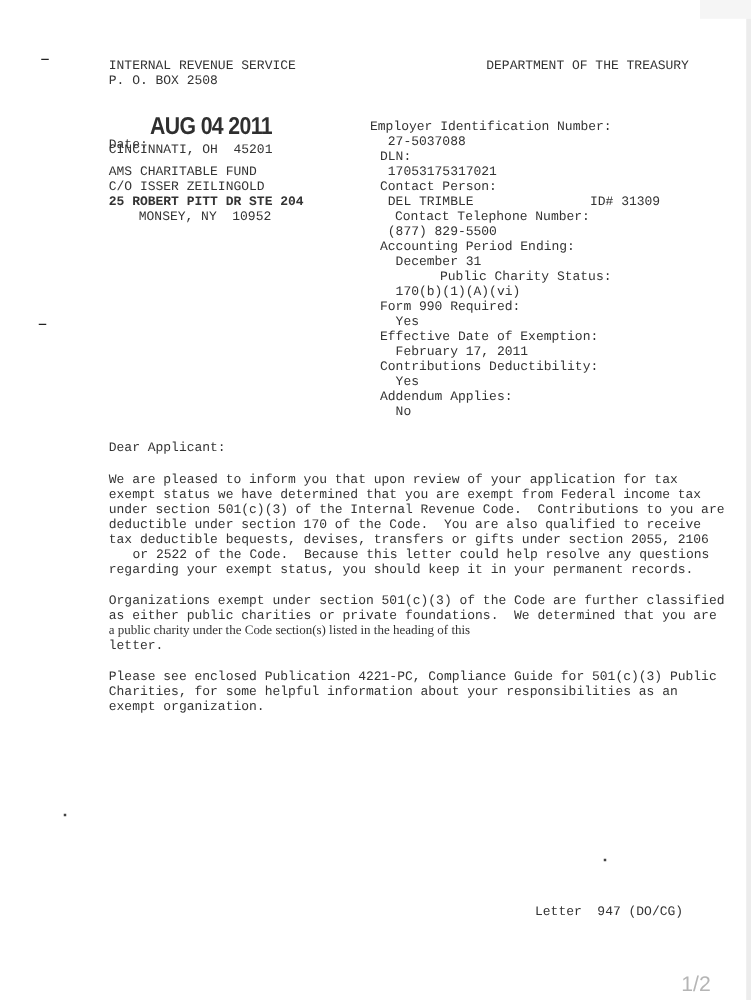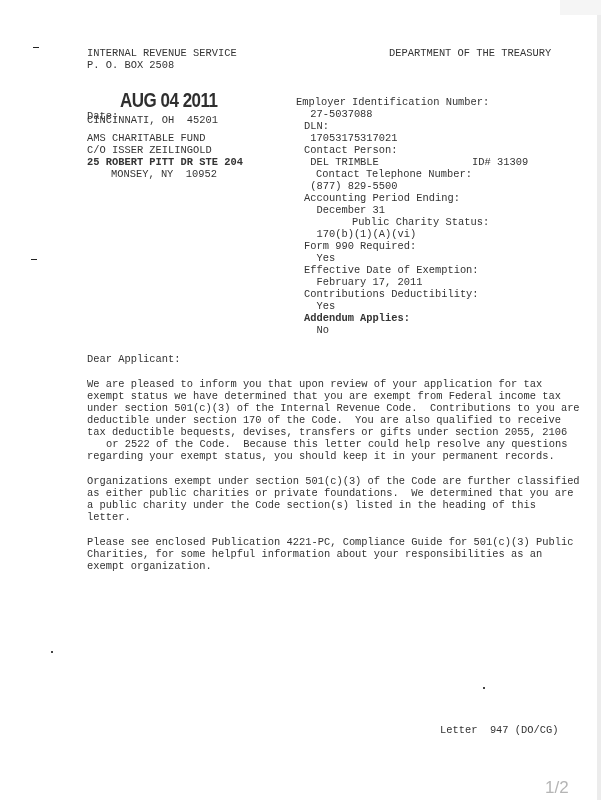--- a/index.html
+++ b/index.html
@@ -85,47 +85,47 @@
     <div class="mono" style="left:304px;top:192px;">Accounting Period Ending:</div>
     <div class="mono" style="left:304px;top:204px;">  December 31</div>
     <div class="mono" style="left:304px;top:216px;margin-left:48px;">Public Charity Status:</div>
     <div class="mono" style="left:304px;top:228px;">  170(b)(1)(A)(vi)</div>
     <div class="mono" style="left:304px;top:240px;">Form 990 Required:</div>
     <div class="mono" style="left:304px;top:252px;">  Yes</div>
     <div class="mono" style="left:304px;top:264px;">Effective Date of Exemption:</div>
     <div class="mono" style="left:304px;top:276px;">  February 17, 2011</div>
     <div class="mono" style="left:304px;top:288px;">Contributions Deductibility:</div>
     <div class="mono" style="left:304px;top:300px;">  Yes</div>
-    <div class="mono" style="left:304px;top:312px;font-weight:bold;">Addendum Applies:</div>
+    <div class="mono" style="left:304px;top:312px;">Addendum Applies:</div>
     <div class="mono" style="left:304px;top:324px;">  No</div>
   </div>
 
   <div class="mono" style="left:87px;top:353px;">Dear Applicant:</div>
 
   <div>
     <div class="mono" style="left:87px;top:378px;">We are pleased to inform you that upon review of your application for tax</div>
     <div class="mono" style="left:87px;top:390px;">exempt status we have determined that you are exempt from Federal income tax</div>
     <div class="mono" style="left:87px;top:402px;">under section 501(c)(3) of the Internal Revenue Code.  Contributions to you are</div>
     <div class="mono" style="left:87px;top:414px;">deductible under section 170 of the Code.  You are also qualified to receive</div>
     <div class="mono" style="left:87px;top:426px;">tax deductible bequests, devises, transfers or gifts under section 2055, 2106</div>
     <div class="mono" style="left:87px;top:438px;margin-left:19px;">or 2522 of the Code.  Because this letter could help resolve any questions</div>
     <div class="mono" style="left:87px;top:450px;">regarding your exempt status, you should keep it in your permanent records.</div>
   </div>
 
   <div>
     <div class="mono" style="left:87px;top:475px;">Organizations exempt under section 501(c)(3) of the Code are further classified</div>
     <div class="mono" style="left:87px;top:487px;">as either public charities or private foundations.  We determined that you are</div>
-    <div class="mono" style="left:87px;top:499px;">a public charity under the Code section(s) listed in the heading of this</div>
+    <div class="mono" style="left:87px;top:499px;font-family:Liberation Serif, serif;">a public charity under the Code section(s) listed in the heading of this</div>
     <div class="mono" style="left:87px;top:511px;">letter.</div>
   </div>
 
   <div>
     <div class="mono" style="left:87px;top:536px;">Please see enclosed Publication 4221-PC, Compliance Guide for 501(c)(3) Public</div>
     <div class="mono" style="left:87px;top:548px;">Charities, for some helpful information about your responsibilities as an</div>
     <div class="mono" style="left:87px;top:560px;">exempt organization.</div>
   </div>
 
-  <div class="mono" style="left:428px;top:724px;margin-left:12px;">Letter  947 (DO/CG)</div>
+  <div class="mono" style="left:428px;top:724px;">Letter  947 (DO/CG)</div>
 </div>
 
 <div class="top-strip"></div>
 <div class="scroll-strip"></div>
 <div class="page-indicator">1/2</div>
 
 </body></html>

